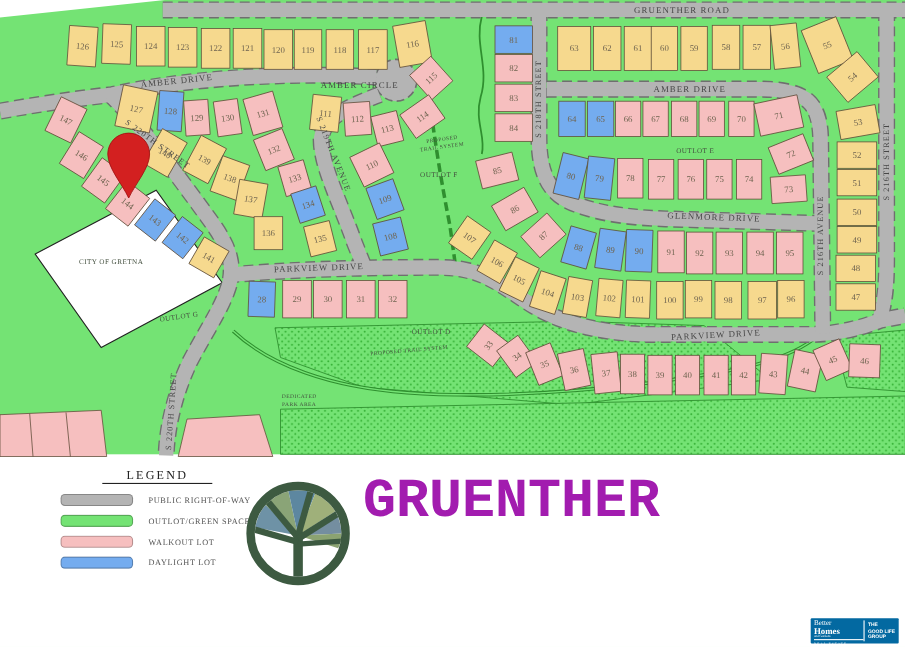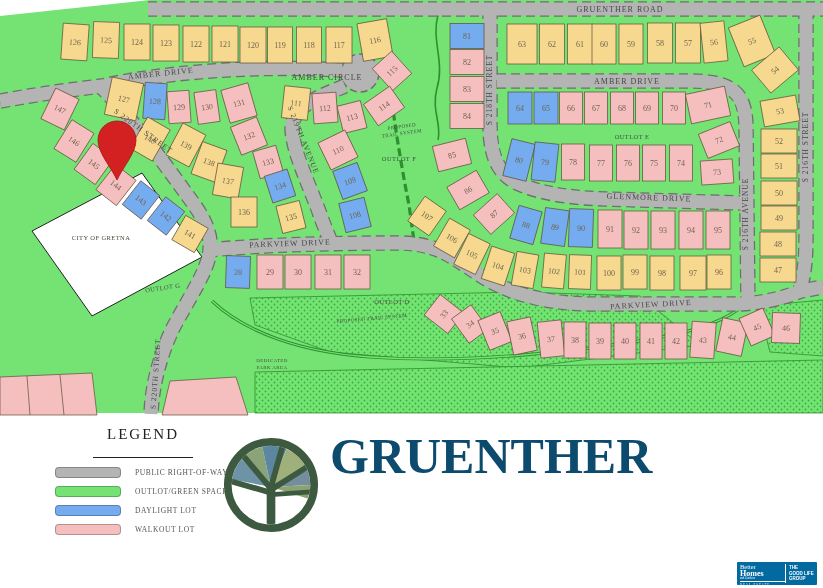--- a/index.html
+++ b/index.html
@@ -11,28 +11,28 @@
   .rf{fill:none;stroke:#b4b4b4;stroke-width:13;}
   .lot{stroke:#5f4c38;stroke-width:0.7;}
   .lot-num{font-family:"Liberation Serif",serif;font-size:8px;fill:#6f6450;}
   .street{font-family:"Liberation Serif",serif;fill:#474747;letter-spacing:1px;}
   .annot{font-family:"Liberation Serif",serif;fill:#44503f;letter-spacing:.4px;}
   .trail{fill:none;stroke:#2f8f2f;stroke-width:3.2;}
   .trail2{fill:none;stroke:#74e374;stroke-width:1.3;}
   .stream{fill:none;stroke:#2f8f2f;stroke-width:1.6;}
   
   #legend{position:absolute;left:55px;top:426px;width:210px;}
-  #legend-title{margin-left:38px;width:100px;text-align:center;font-size:15px;letter-spacing:2px;
-        color:#222;border-bottom:1.5px solid #222;padding-bottom:14px;}
+  #legend-title{margin-left:38px;width:100px;text-align:center;font-size:11px;letter-spacing:2px;
+        color:#222;border-bottom:1.5px solid #222;padding-bottom:1px;}
   .lg-row{display:flex;align-items:center;margin-top:9px;height:10px;}
   .lg-swatch{width:64px;height:9px;border-radius:4px;border:1px solid rgba(0,0,0,.25);}
   .lg-label{margin-left:14px;font-size:7.5px;color:#555;letter-spacing:.6px;}
   #logo{position:absolute;left:223px;top:437px;}
-  #wordmark{position:absolute;left:330px;top:433px;color:#0c4a6e;
-        font-family:Liberation Serif, serif;font-weight:bold;}
+  #wordmark{position:absolute;left:330px;top:433px;color:#a21caf;
+        font-family:Liberation Mono, monospace;font-weight:bold;}
   #wordmark .wm{font-size:50px;line-height:47px;letter-spacing:0px;}
   #bhg{position:absolute;left:737px;top:562px;width:80px;height:23px;background:#0369a1;
        display:flex;color:#fff;border-radius:1px;}
   #bhg-left{width:45px;padding:2px 0 0 3px;line-height:5.5px;}
   .bhg-better{font-size:6.5px;line-height:6px;}
   .bhg-homes{font-size:8px;font-weight:bold;line-height:7px;}
   .bhg-ag{font-size:3px;line-height:3px;}
   .bhg-re{font-size:3px;letter-spacing:1px;border-top:.5px solid #fff;margin-top:1px;padding-top:.5px;line-height:4px;}
   #bhg-right{border-left:1px solid #fff;margin:2px 0;padding:1px 0 0 3px;
        font-family:"Liberation Sans",sans-serif;font-weight:bold;font-size:4.5px;line-height:5.5px;}
@@ -624,26 +624,26 @@
     <div id="legend-rows">
         <div class="lg-row">
           <span class="lg-swatch" style="background: rgb(180, 180, 180);"></span>
           <span class="lg-label">PUBLIC RIGHT-OF-WAY</span>
         </div>
         <div class="lg-row">
           <span class="lg-swatch" style="background: rgb(116, 227, 116);"></span>
           <span class="lg-label">OUTLOT/GREEN SPACE</span>
         </div>
         <div class="lg-row">
+          <span class="lg-swatch" style="background: rgb(246, 191, 191);"></span>
+          <span class="lg-label">WALKOUT LOT</span>
+        </div>
+        <div class="lg-row">
           <span class="lg-swatch" style="background: rgb(116, 172, 239);"></span>
           <span class="lg-label">DAYLIGHT LOT</span>
-        </div>
-        <div class="lg-row">
-          <span class="lg-swatch" style="background: rgb(246, 191, 191);"></span>
-          <span class="lg-label">WALKOUT LOT</span>
         </div>
       </div>
   </div>
 
   <svg id="logo" width="96" height="96" viewBox="0 0 100 100">
     <defs>
         <clipPath id="lc">
           <circle cx="50" cy="50" r="41"></circle>
         </clipPath>
       </defs>

